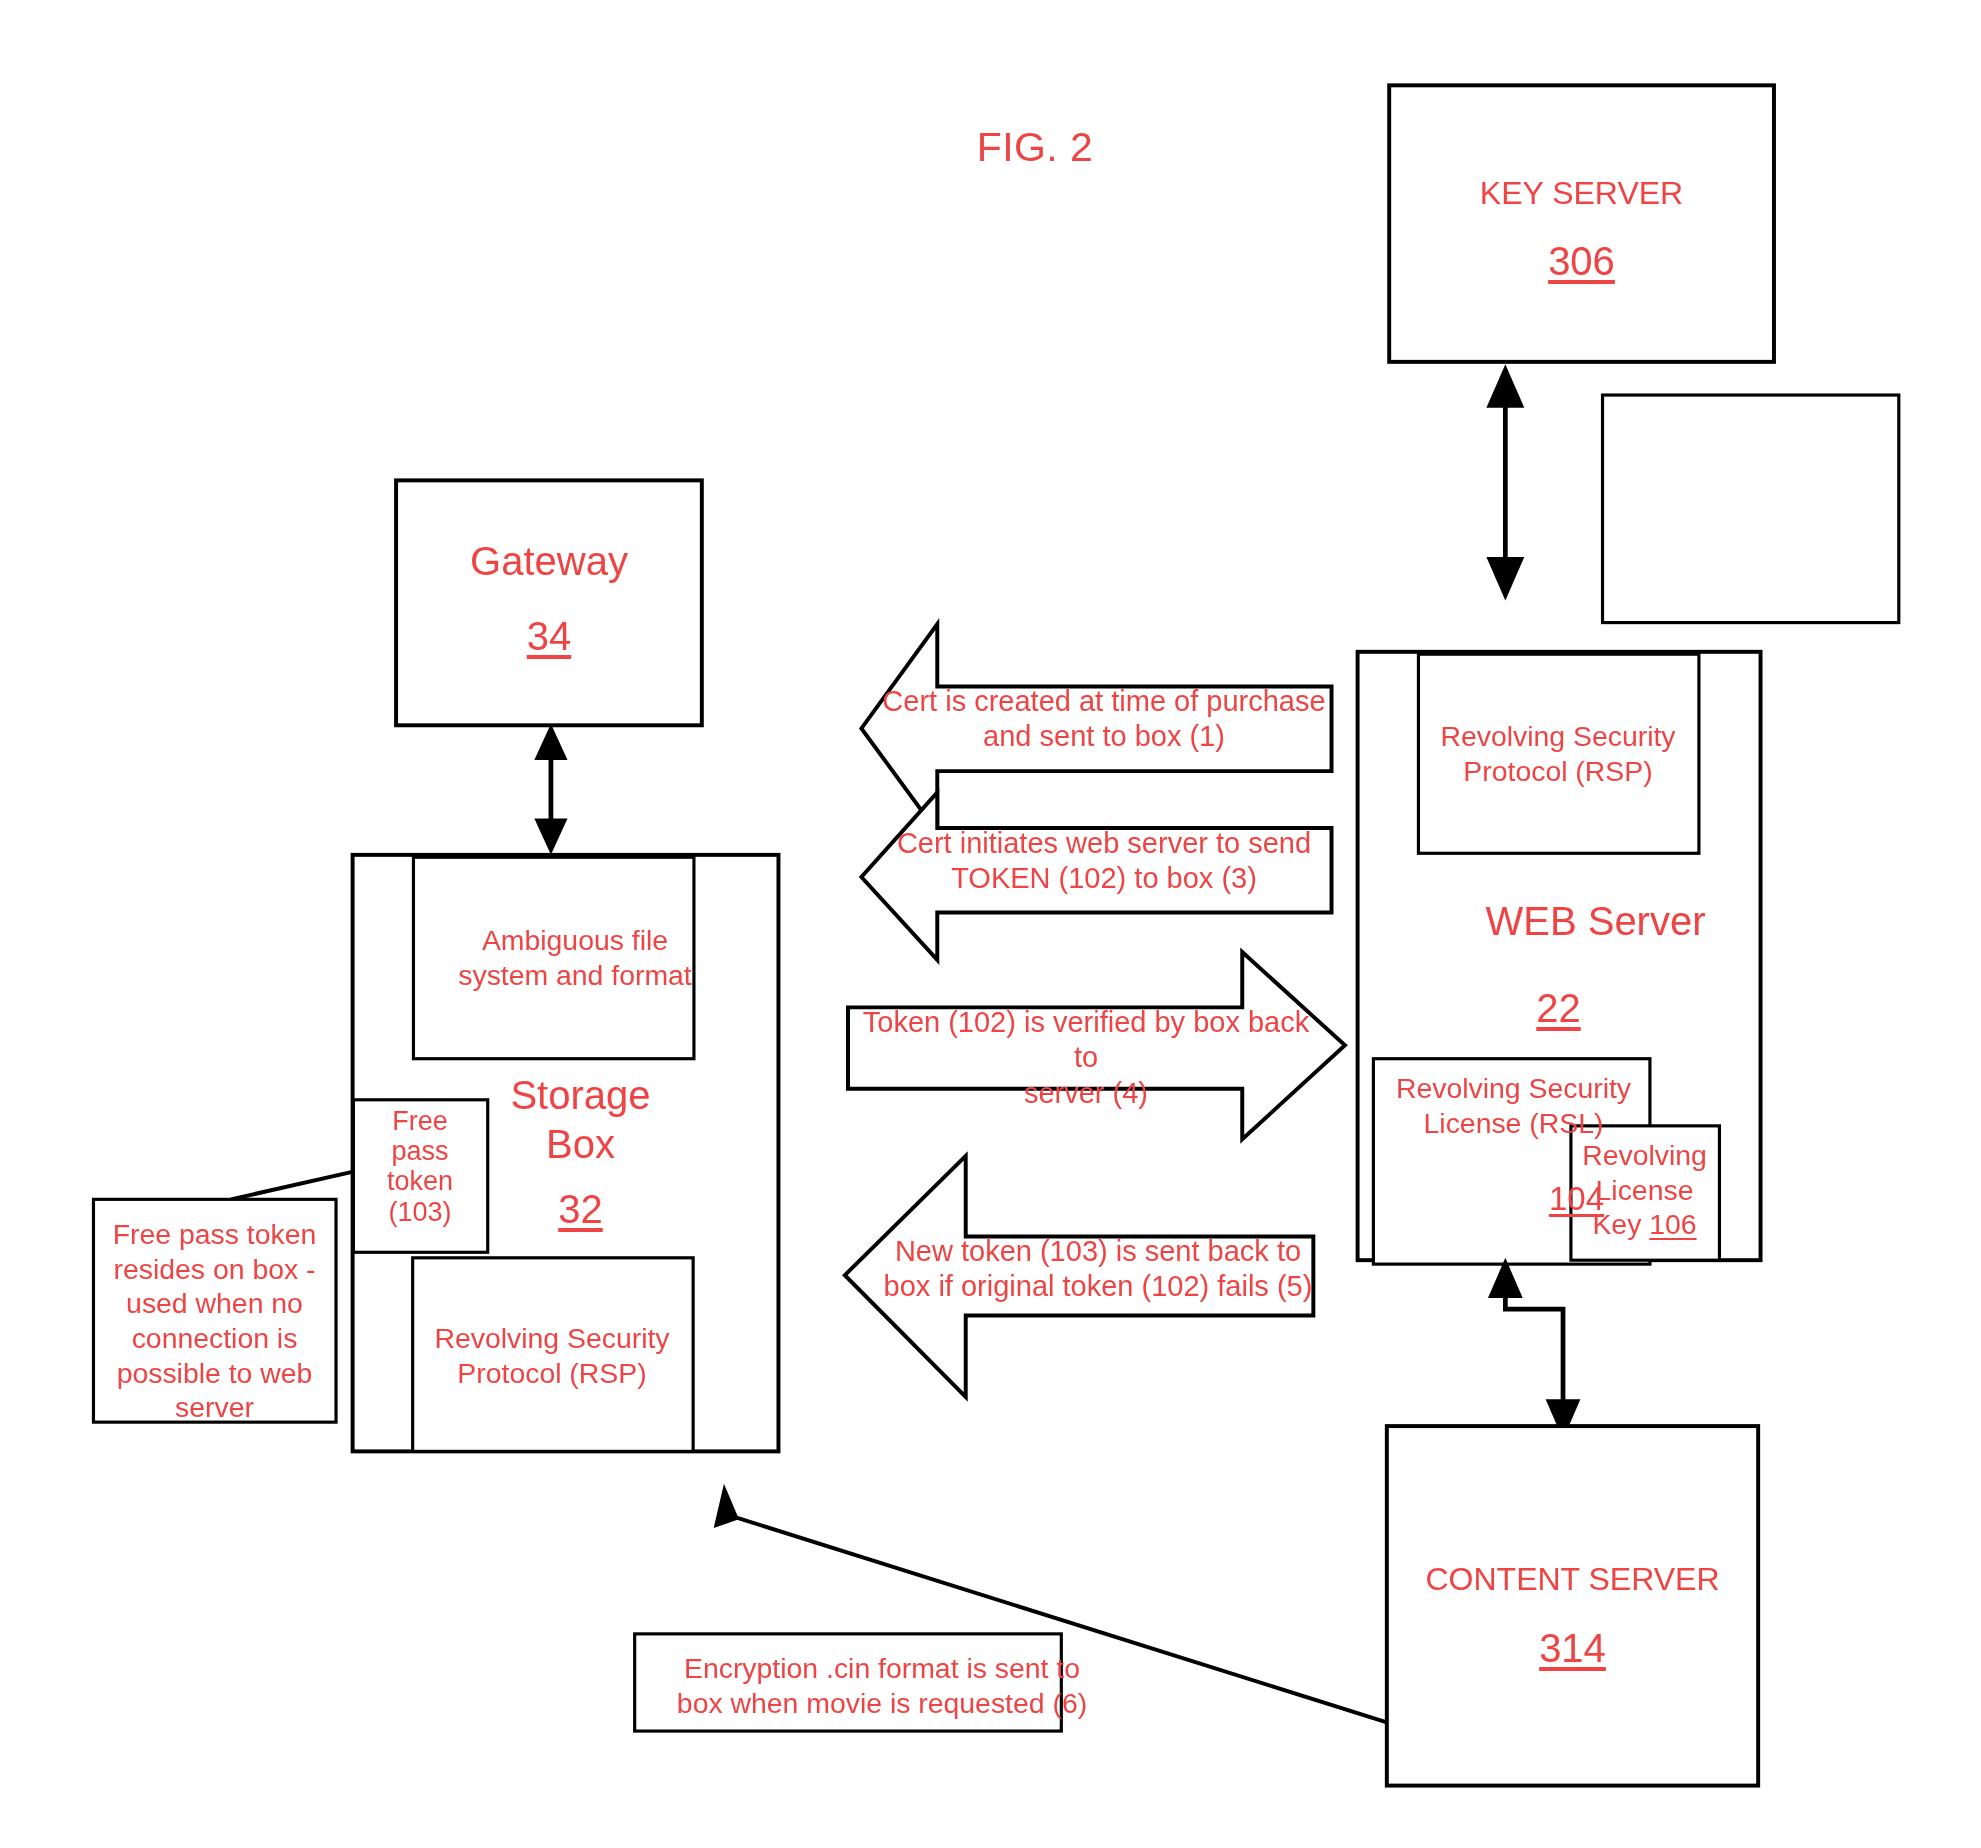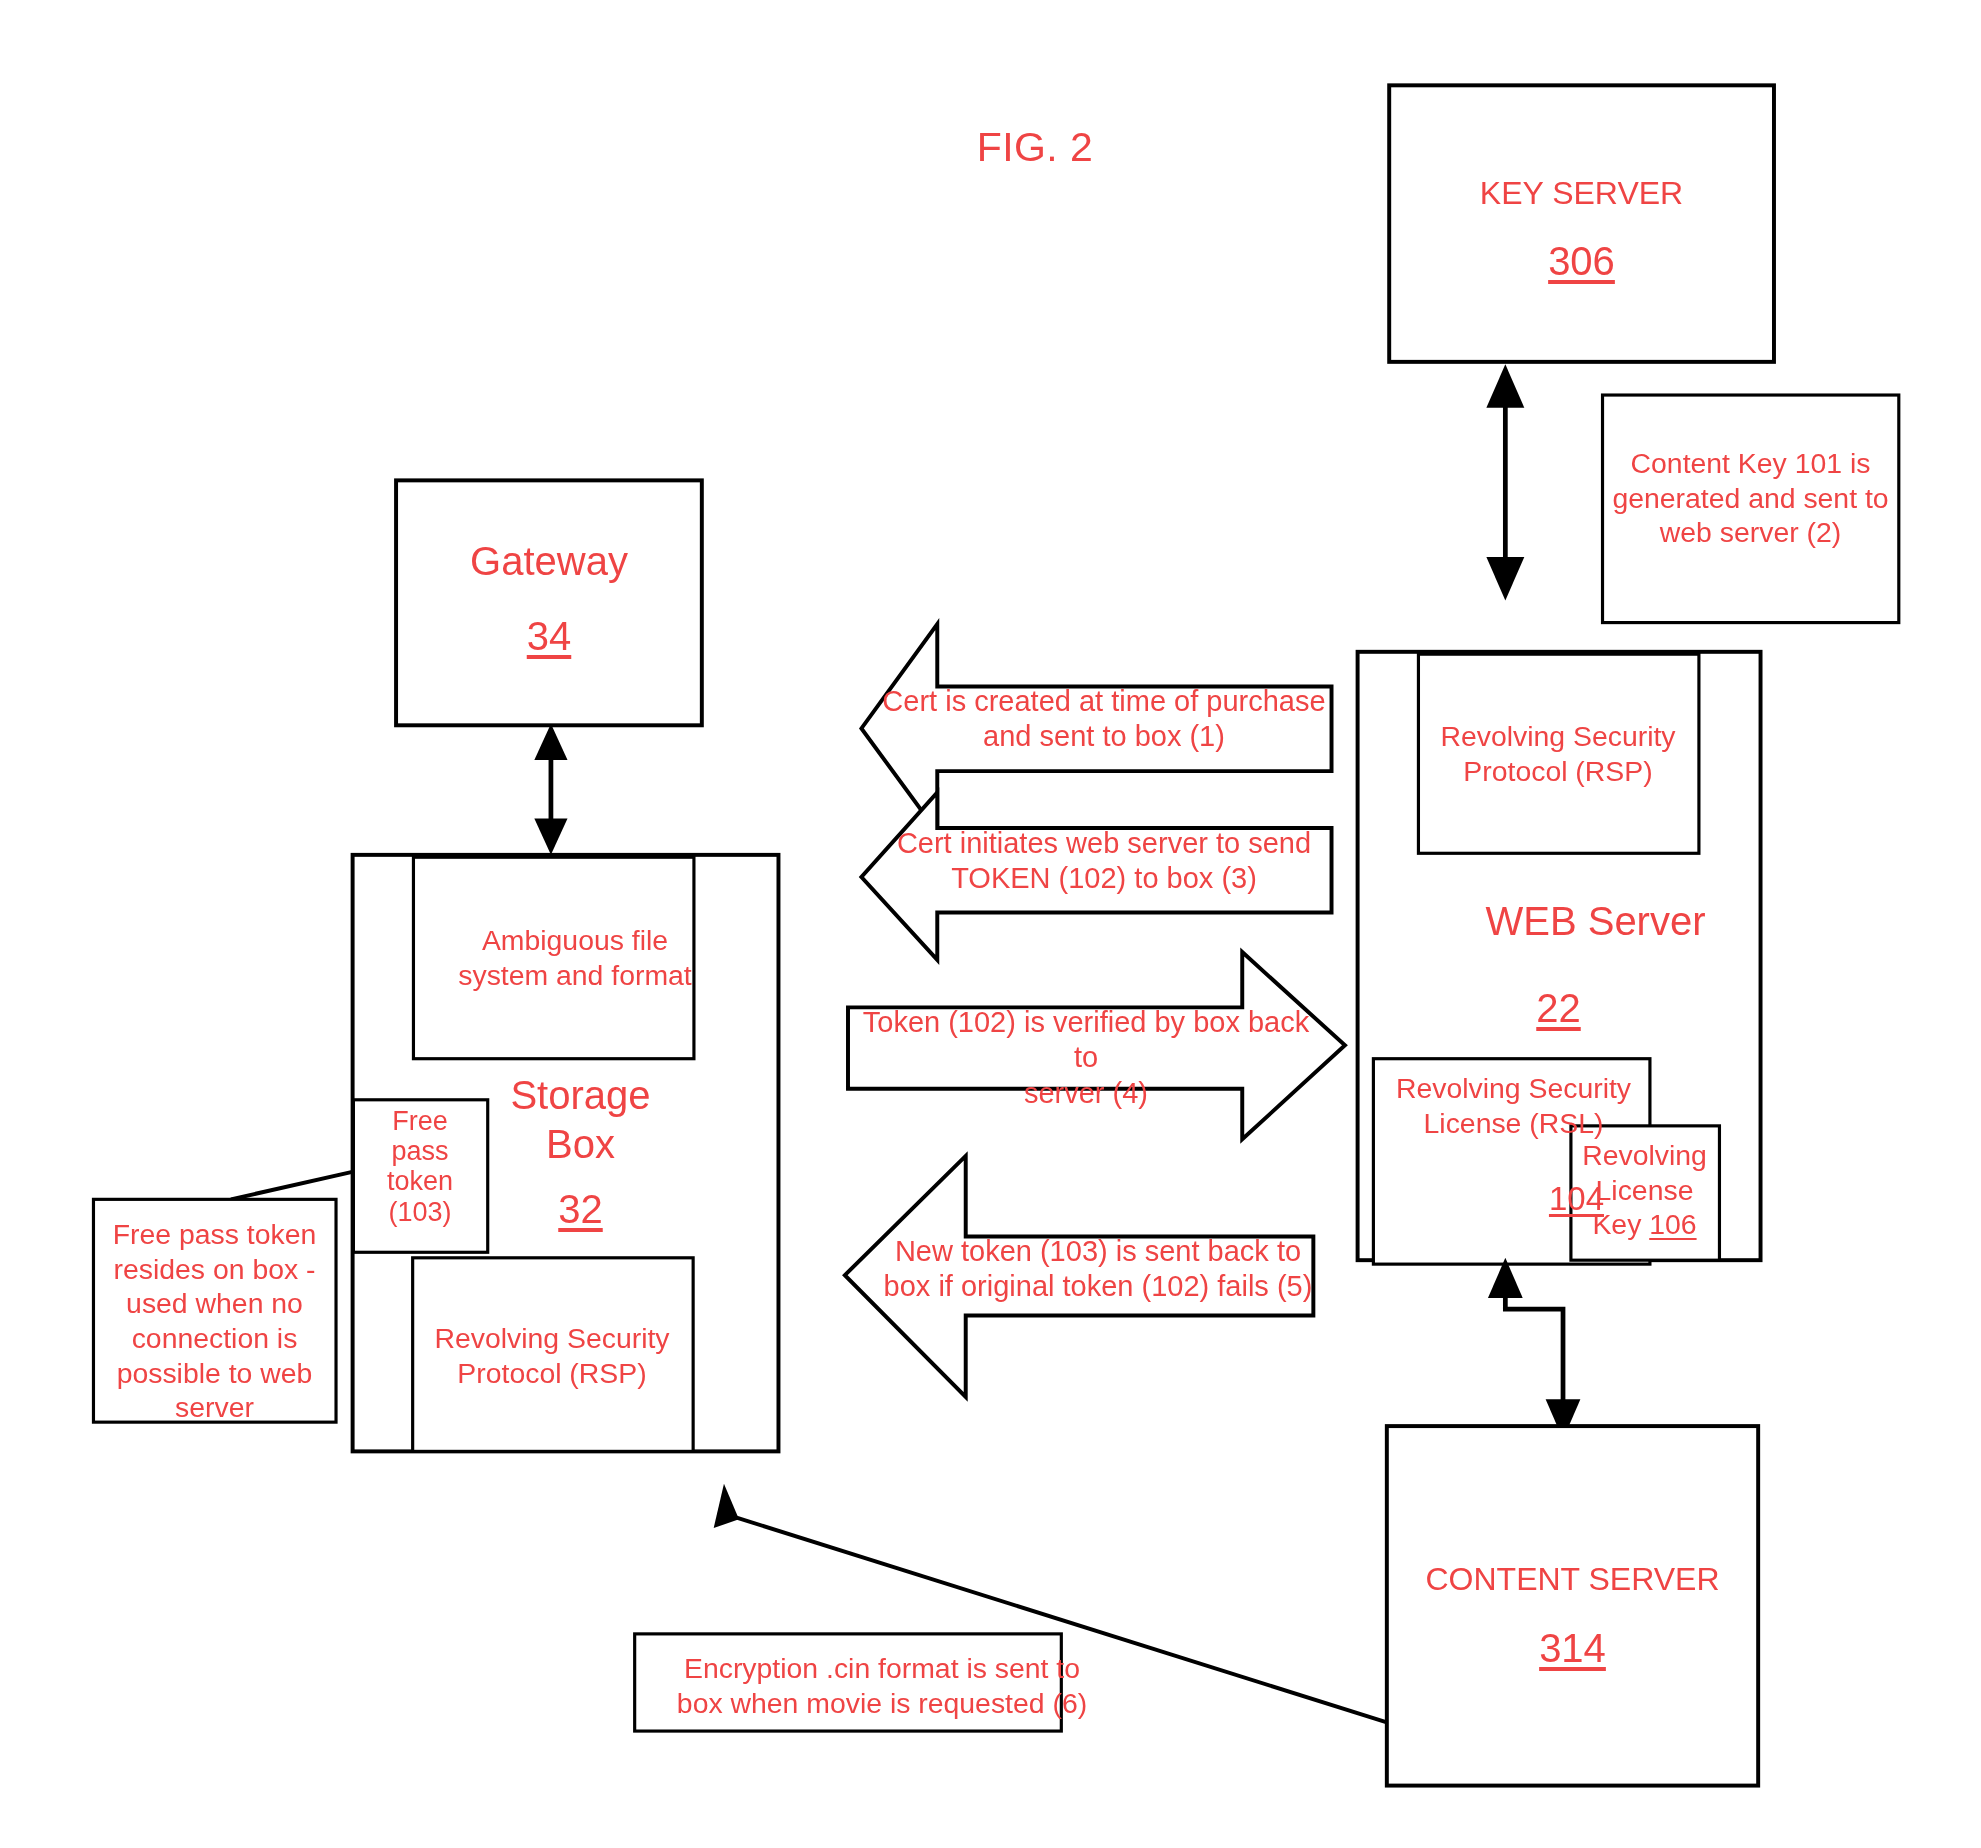--- a/index.html
+++ b/index.html
@@ -166,23 +166,20 @@
 
     <polygon class="arrow-shape" points="1222,1463 1222,1565 1662,1565 1662,1665 1222,1665 1222,1768 1069,1614"></polygon>
 
   </svg>
 
   <div class="txt fig-title" style="left:893px; top:122px; width:284px;">FIG. 2</div>
 
   <div class="txt box-title-md" style="left:1389px; top:174px; width:385px;">KEY SERVER</div>
   <div class="txt ref-num" style="left:1389px; top:237px; width:385px;">306</div>
 
-  <div class="txt note-text" style="left:1604px; top:446px; width:293px;">Content Key 101 is
-generated and sent to
-web server (2)</div>
 
   <div class="txt box-title-sm" style="left:1418px; top:719px; width:280px;">Revolving Security
 Protocol (RSP)</div>
   <div class="txt box-title-lg" style="left:1394px; top:897px; width:403px;">WEB Server</div>
   <div class="txt ref-num" style="left:1357px; top:984px; width:403px;">22</div>
 
   <div class="txt box-title-sm" style="left:1375px; top:1071px; width:277px;">Revolving Security
 License (RSL)</div>
   <div class="txt ref-num-md" style="left:1375px; top:1179px; width:229px;">104</div>
 

